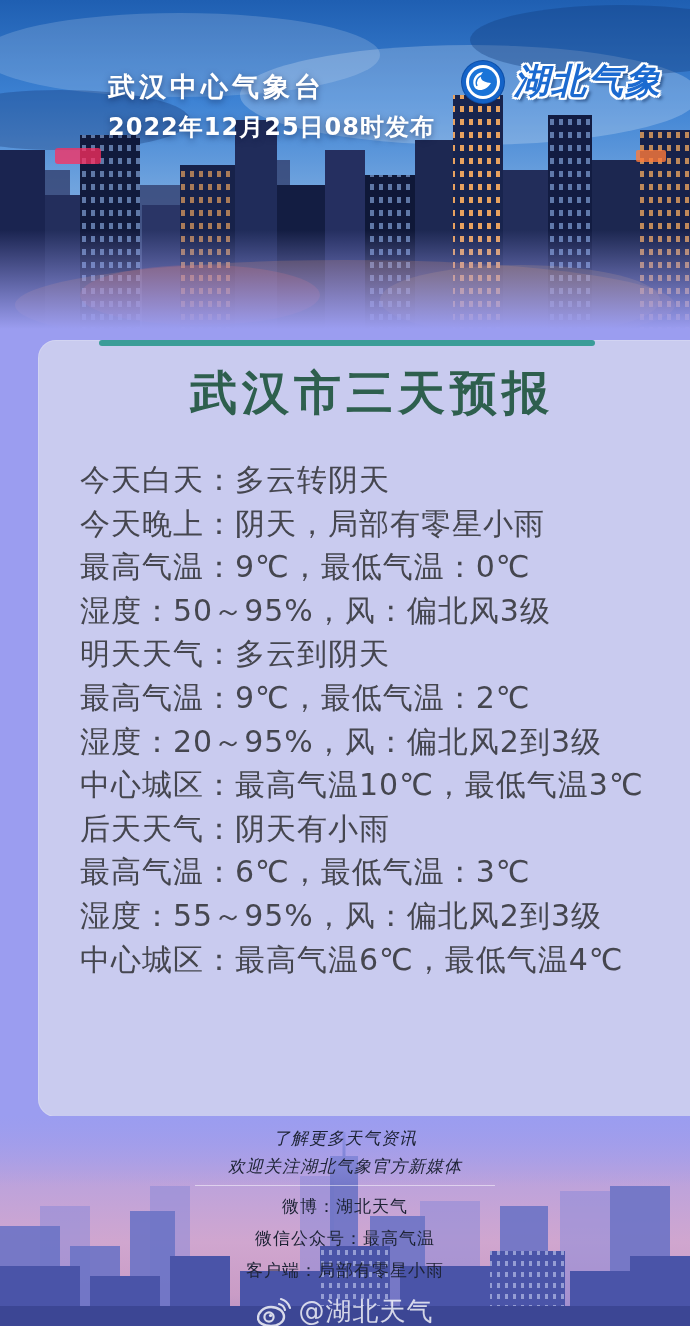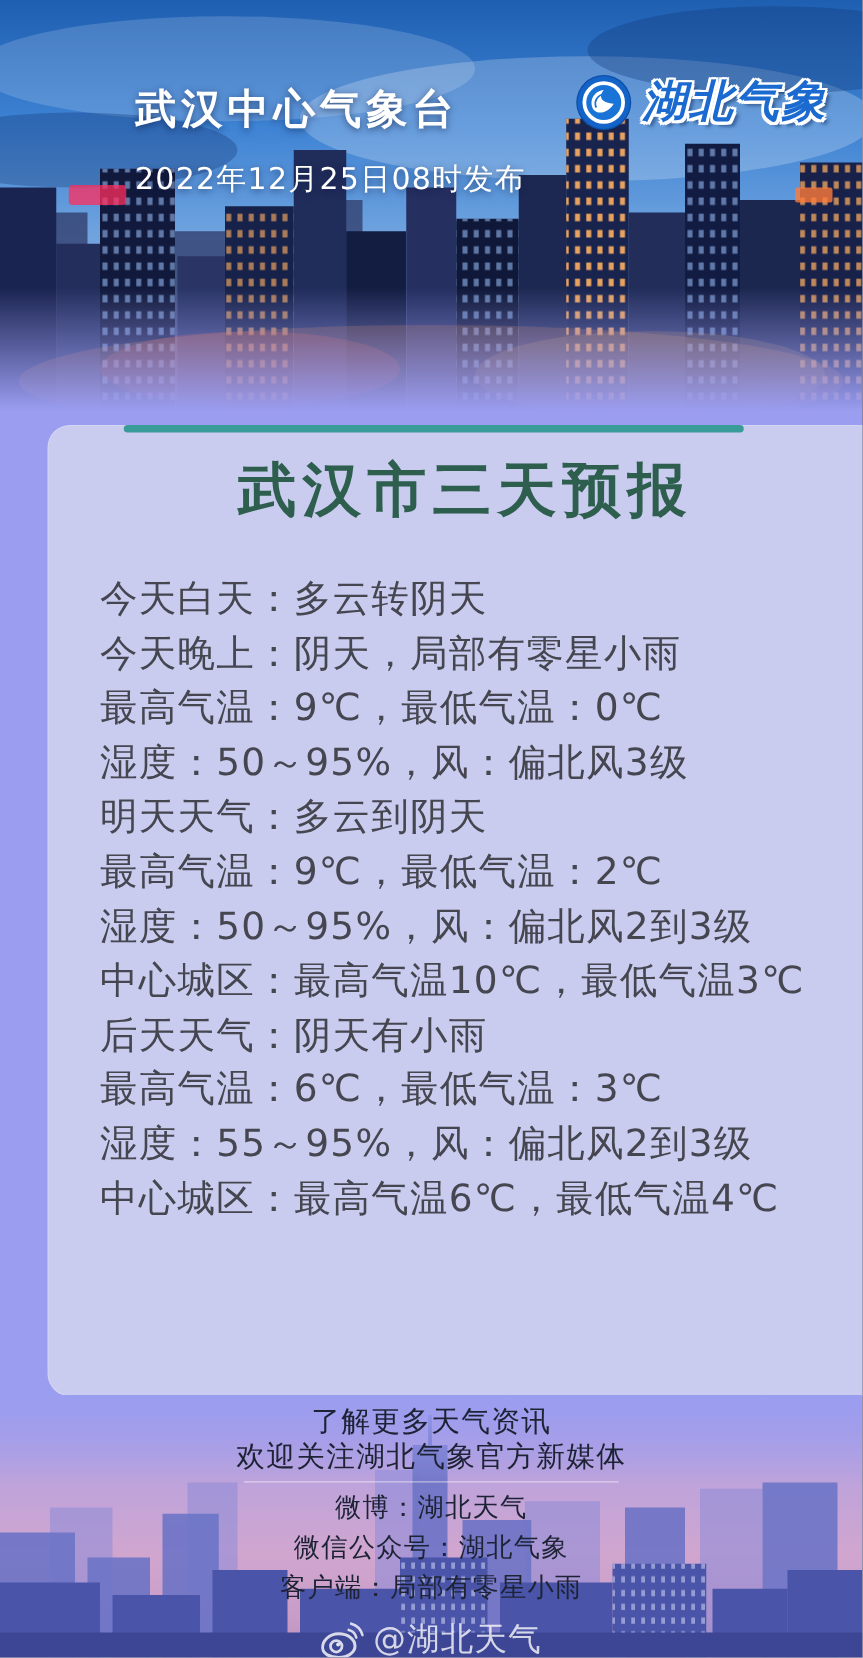--- a/index.html
+++ b/index.html
@@ -18,22 +18,22 @@
     position:relative;width:690px;height:1326px;margin:0 auto;
     background:var(--page-bg);overflow:hidden;
   }
   .sky-svg{position:absolute;left:0;display:block;}
   .top-sky{top:0;width:690px;height:340px;}
   .bottom-sky{bottom:0;width:690px;height:210px;}
 
   
   .header-block{position:absolute;top:68px;left:108px;color:#fff;
     text-shadow:0 2px 6px rgba(10,20,60,.55);}
-  .station-name{font-size:33px;font-weight:bold;letter-spacing:4px;line-height:38px;}
-  .issued-at{font-size:24px;font-weight:normal;letter-spacing:1px;line-height:34px;margin-top:20px;}
+  .station-name{font-size:27px;font-weight:bold;letter-spacing:4px;line-height:38px;}
+  .issued-at{font-size:24px;font-weight:bold;letter-spacing:1px;line-height:34px;margin-top:4px;}
 
   
   .logo{position:absolute;top:58px;right:28px;display:flex;align-items:flex-end;gap:8px;}
   .logo-text{font-size:35px;font-weight:bold;font-style:italic;letter-spacing:2px;
     color:var(--logo-blue);
     text-shadow:-2px 0 0 #fff,2px 0 0 #fff,0 -2px 0 #fff,0 2px 0 #fff,
       -2px -2px 0 #fff,2px 2px 0 #fff,-2px 2px 0 #fff,2px -2px 0 #fff,
       4px 4px 3px rgba(10,40,90,.55);}
 
   
@@ -46,24 +46,24 @@
     background:var(--accent-teal);border-radius:3px;}
   .card-title{margin-top:24px;text-align:center;font-size:47px;font-weight:bold;
     letter-spacing:5px;color:var(--title-green);line-height:58px;}
   .forecast-lines{margin-top:36px;padding-left:42px;padding-right:20px;}
   .forecast-line{font-size:30px;line-height:43.6px;color:var(--body-text);
     letter-spacing:1px;white-space:nowrap;}
 
   
   .footer-block{position:absolute;top:1124px;left:0;width:690px;
     display:flex;flex-direction:column;align-items:center;color:var(--footer-text);}
-  .promo-line{font-size:23px;line-height:28px;letter-spacing:1px;}
+  .promo-line{font-size:17px;line-height:28px;letter-spacing:1px;font-style:italic;}
   .footer-divider{width:300px;height:1px;background:rgba(255,255,255,.5);
     margin:5px 0 4px 0;border:none;}
-  .contact-line{font-size:21px;line-height:32px;letter-spacing:1px;}
+  .contact-line{font-size:17px;line-height:32px;letter-spacing:1px;}
   .watermark{margin-top:8px;display:flex;align-items:center;gap:8px;
     color:rgba(255,255,255,.78);font-size:26px;letter-spacing:1px;}
   .watermark svg{display:block;}
 </style>
 </head>
 <body>
 
 <div class="poster">
 
   <svg class="sky-svg top-sky" viewBox="0 0 690 340" preserveAspectRatio="none" aria-hidden="true">
@@ -150,21 +150,21 @@
   <div class="card">
     <div class="card-topbar"></div>
     <div class="card-title">武汉市三天预报</div>
     <div class="forecast-lines">
       <div class="forecast-line">今天白天：多云转阴天</div>
       <div class="forecast-line">今天晚上：阴天，局部有零星小雨</div>
       <div class="forecast-line">最高气温：9℃，最低气温：0℃</div>
       <div class="forecast-line">湿度：50～95%，风：偏北风3级</div>
       <div class="forecast-line">明天天气：多云到阴天</div>
       <div class="forecast-line">最高气温：9℃，最低气温：2℃</div>
-      <div class="forecast-line">湿度：50～95%，风：偏北风2到3级</div>
+      <div class="forecast-line">湿度：20～95%，风：偏北风2到3级</div>
       <div class="forecast-line">中心城区：最高气温10℃，最低气温3℃</div>
       <div class="forecast-line">后天天气：阴天有小雨</div>
       <div class="forecast-line">最高气温：6℃，最低气温：3℃</div>
       <div class="forecast-line">湿度：55～95%，风：偏北风2到3级</div>
       <div class="forecast-line">中心城区：最高气温6℃，最低气温4℃</div>
     </div>
   </div>
 
   <svg class="sky-svg bottom-sky" viewBox="0 0 690 210" preserveAspectRatio="none" aria-hidden="true">
     <defs>
@@ -216,21 +216,21 @@
     <rect x="490" y="135" width="75" height="75" fill="url(#winP)"></rect>
     <rect x="0" y="190" width="690" height="20" fill="#3c4694"></rect>
     <rect x="0" y="0" width="690" height="70" fill="url(#topFade)"></rect>
   </svg>
 
   <div class="footer-block">
     <div class="promo-line">了解更多天气资讯</div>
     <div class="promo-line">欢迎关注湖北气象官方新媒体</div>
     <div class="footer-divider"></div>
     <div class="contact-line">微博：湖北天气</div>
-    <div class="contact-line">微信公众号：湖北气象</div>
+    <div class="contact-line">微信公众号：最高气温</div>
     <div class="contact-line">客户端：局部有零星小雨</div>
     <div class="watermark">
       <svg width="34" height="30" viewBox="0 0 34 30" aria-hidden="true">
         <path d="M14 10 C 6 10, 1 16, 1 21 C 1 26, 7 29, 14 29 C 21 29, 27 25, 27 20 C 27 14, 21 10, 14 10 Z" fill="none" stroke="rgba(255,255,255,0.8)" stroke-width="2.4"></path>
         <circle cx="12" cy="20" r="4.6" fill="none" stroke="rgba(255,255,255,0.8)" stroke-width="2.2"></circle>
         <circle cx="13.5" cy="18.5" r="1.6" fill="rgba(255,255,255,0.85)"></circle>
         <path d="M22 7 a8 8 0 0 1 6 6" fill="none" stroke="rgba(255,255,255,0.8)" stroke-width="2.2" stroke-linecap="round"></path>
         <path d="M24 2 a13 13 0 0 1 9 9" fill="none" stroke="rgba(255,255,255,0.8)" stroke-width="2.2" stroke-linecap="round"></path>
       </svg>
       <span>@湖北天气</span>

